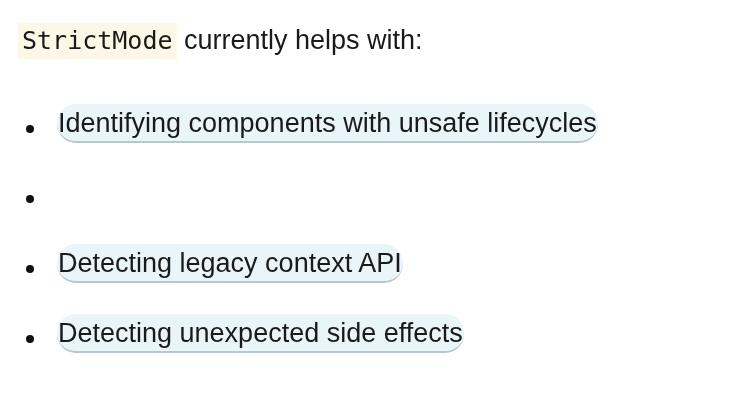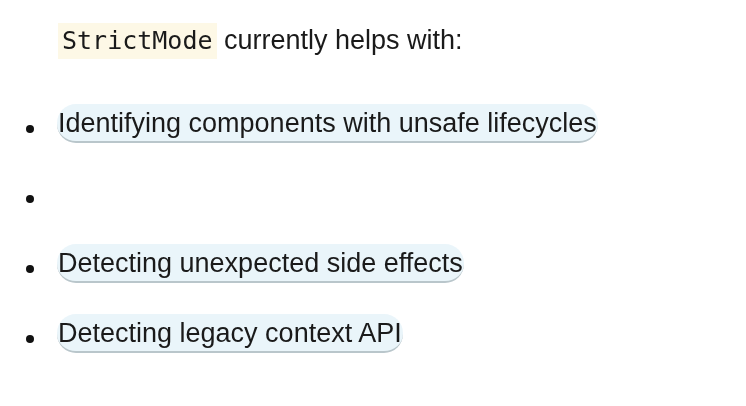--- a/index.html
+++ b/index.html
@@ -33,21 +33,20 @@
     white-space: nowrap;
   }
 
   .code-badge {
     font-family: "DejaVu Sans Mono", "Liberation Mono", monospace;
     font-size: 25px;
     background: #fdf8e6;
     color: #1a1a1a;
     padding: 3px 4px 4px 4px;
     letter-spacing: 0px;
-    margin-left: 40px;
   }
 
   .intro-tail {
     font-family: "Liberation Sans", sans-serif;
     font-size: 27px;
     color: #1a1a1a;
   }
 
   
   .bullet-list {
@@ -104,23 +103,23 @@
       <span class="bullet-marker"></span>
       <span class="bullet-text">Identifying components with unsafe lifecycles</span>
     </li>
 
     <li class="bullet-item">
       <span class="bullet-marker"></span>
     </li>
 
     <li class="bullet-item">
       <span class="bullet-marker"></span>
-      <span class="bullet-text">Detecting unexpected side effects</span>
+      <span class="bullet-text">Detecting legacy context API</span>
     </li>
 
     <li class="bullet-item">
       <span class="bullet-marker"></span>
-      <span class="bullet-text">Detecting legacy context API</span>
+      <span class="bullet-text">Detecting unexpected side effects</span>
     </li>
 
   </ul>
 
 </div>
 
 </body></html>

